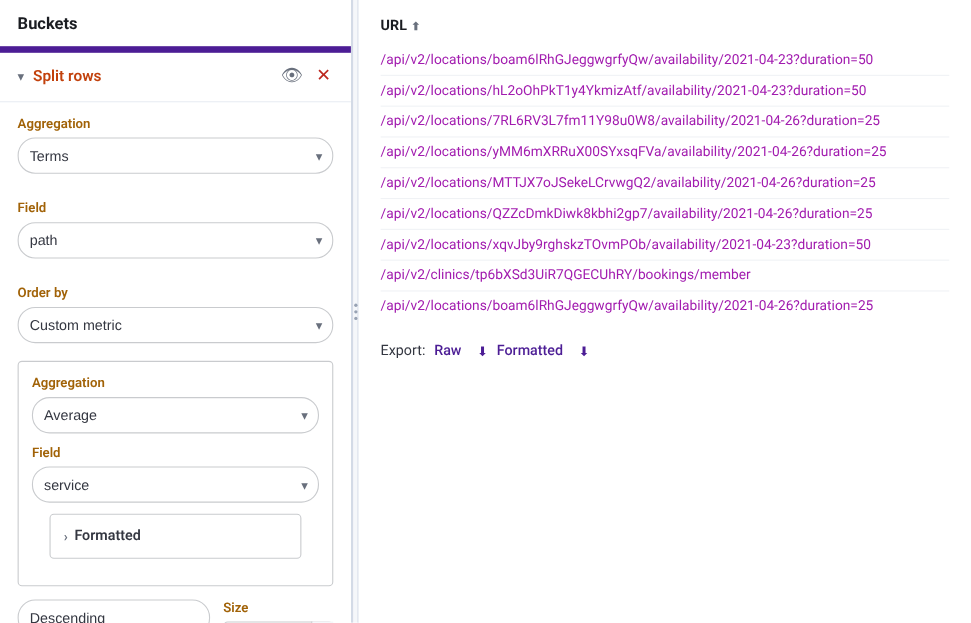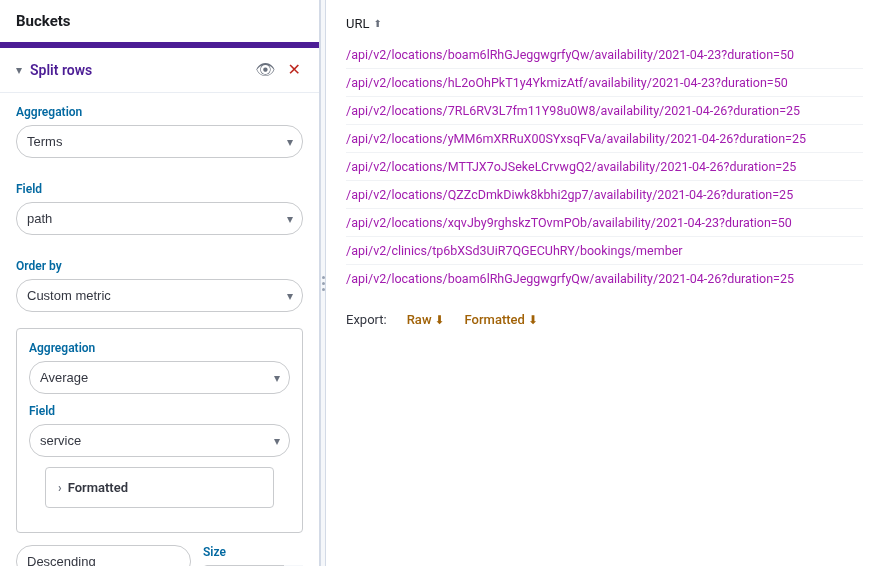--- a/index.html
+++ b/index.html
@@ -46,21 +46,21 @@
       gap: 8px;
     }
 
     .chevron-icon {
       color: #69707d;
       font-size: 12px;
     }
 
     .split-rows-title {
       font-weight: 600;
-      color: #4c1d95;
+      color: #c2410c;
       font-size: 14px;
     }
 
     .split-rows-actions {
       display: flex;
       align-items: center;
       gap: 8px;
     }
 
     .icon-btn {
@@ -76,21 +76,21 @@
     .icon-btn.red { color: #bd271e; }
 
     
     .form-section {
       padding: 12px 16px;
     }
 
     .form-label {
       font-size: 12px;
       font-weight: 600;
-      color: #0369a1;
+      color: #a16207;
       margin-bottom: 6px;
     }
 
     .select-wrapper {
       position: relative;
       width: 100%;
     }
 
     .select-field {
       width: 100%;
@@ -246,21 +246,21 @@
       overflow-y: auto;
       padding: 16px 20px;
       background: #fff;
     }
 
     .url-header {
       display: flex;
       align-items: center;
       gap: 4px;
       margin-bottom: 10px;
-      font-weight: 400;
+      font-weight: 700;
       font-size: 13px;
       color: #1a1c21;
     }
 
     .sort-icon {
       font-size: 10px;
       color: #69707d;
     }
 
     .url-list {
@@ -285,25 +285,24 @@
       align-items: center;
       gap: 8px;
       margin-top: 12px;
       font-size: 13px;
       color: #343741;
     }
 
     .export-link {
       display: flex;
       align-items: center;
-      gap: 3px;
-      color: #a16207;
+      gap: 14px;
+      color: #4c1d95;
       text-decoration: none;
       font-weight: 500;
-      margin-left: 12px;
     }
 
     .download-icon {
       font-size: 12px;
     }
   </style>
 </head>
 <body>
 
 <div class="left-panel">

